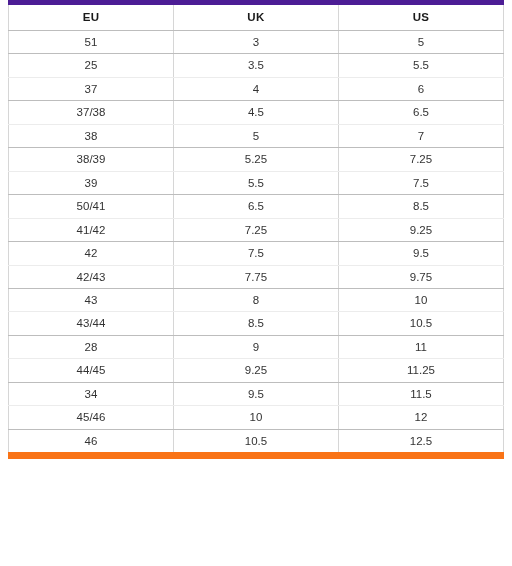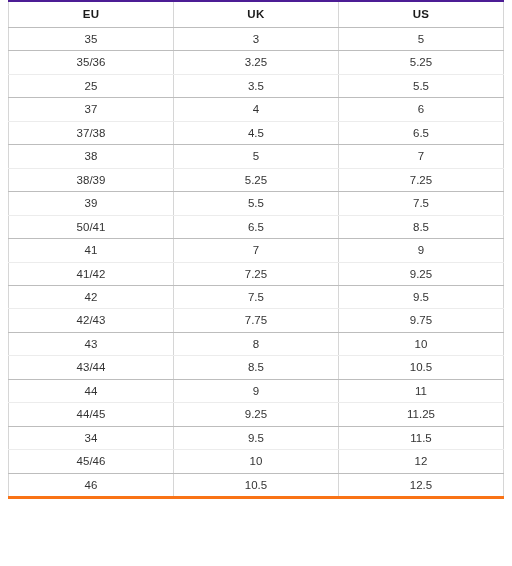--- a/index.html
+++ b/index.html
@@ -35,39 +35,39 @@
     height: 22.45px;
     line-height: 22.45px;
     border-left: 1px solid #d6d6d6;
     border-right: 1px solid #d6d6d6;
     white-space: nowrap;
   }
   table.size-chart th {
     font-weight: bold;
     color: #1a1a1a;
     letter-spacing: 0.3px;
-    border-top: 2px solid #4c1d95;
+    border-top: 5px solid #4c1d95;
     border-bottom: 1px solid #bdbdbd;
     height: 25px;
     line-height: 25px;
     font-size: 11.5px;
   }
   table.size-chart td {
     color: #333333;
     font-weight: normal;
   }
   
   table.size-chart tbody tr td {
     border-bottom: 1px solid #ececec;
   }
   table.size-chart tbody tr:nth-child(odd) td {
     border-bottom: 1px solid #bdbdbd;
   }
   table.size-chart tbody tr:last-child td {
-    border-bottom: 3px solid #f97316;
+    border-bottom: 7px solid #f97316;
   }
 </style>
 </head>
 <body>
 
 <div class="table-wrap">
   <table class="size-chart">
     <colgroup>
       <col>
         <col>
@@ -75,28 +75,23 @@
     </colgroup>
     <thead>
       <tr>
         <th>EU</th>
         <th>UK</th>
         <th>US</th>
       </tr>
     </thead>
     <tbody>
         <tr>
-          <td>35</td>
+          <td>51</td>
           <td>3</td>
           <td>5</td>
-        </tr>
-        <tr>
-          <td>35/36</td>
-          <td>3.25</td>
-          <td>5.25</td>
         </tr>
         <tr>
           <td>25</td>
           <td>3.5</td>
           <td>5.5</td>
         </tr>
         <tr>
           <td>37</td>
           <td>4</td>
           <td>6</td>
@@ -120,25 +115,20 @@
           <td>39</td>
           <td>5.5</td>
           <td>7.5</td>
         </tr>
         <tr>
           <td>50/41</td>
           <td>6.5</td>
           <td>8.5</td>
         </tr>
         <tr>
-          <td>41</td>
-          <td>7</td>
-          <td>9</td>
-        </tr>
-        <tr>
           <td>41/42</td>
           <td>7.25</td>
           <td>9.25</td>
         </tr>
         <tr>
           <td>42</td>
           <td>7.5</td>
           <td>9.5</td>
         </tr>
         <tr>
@@ -150,21 +140,21 @@
           <td>43</td>
           <td>8</td>
           <td>10</td>
         </tr>
         <tr>
           <td>43/44</td>
           <td>8.5</td>
           <td>10.5</td>
         </tr>
         <tr>
-          <td>44</td>
+          <td>28</td>
           <td>9</td>
           <td>11</td>
         </tr>
         <tr>
           <td>44/45</td>
           <td>9.25</td>
           <td>11.25</td>
         </tr>
         <tr>
           <td>34</td>

